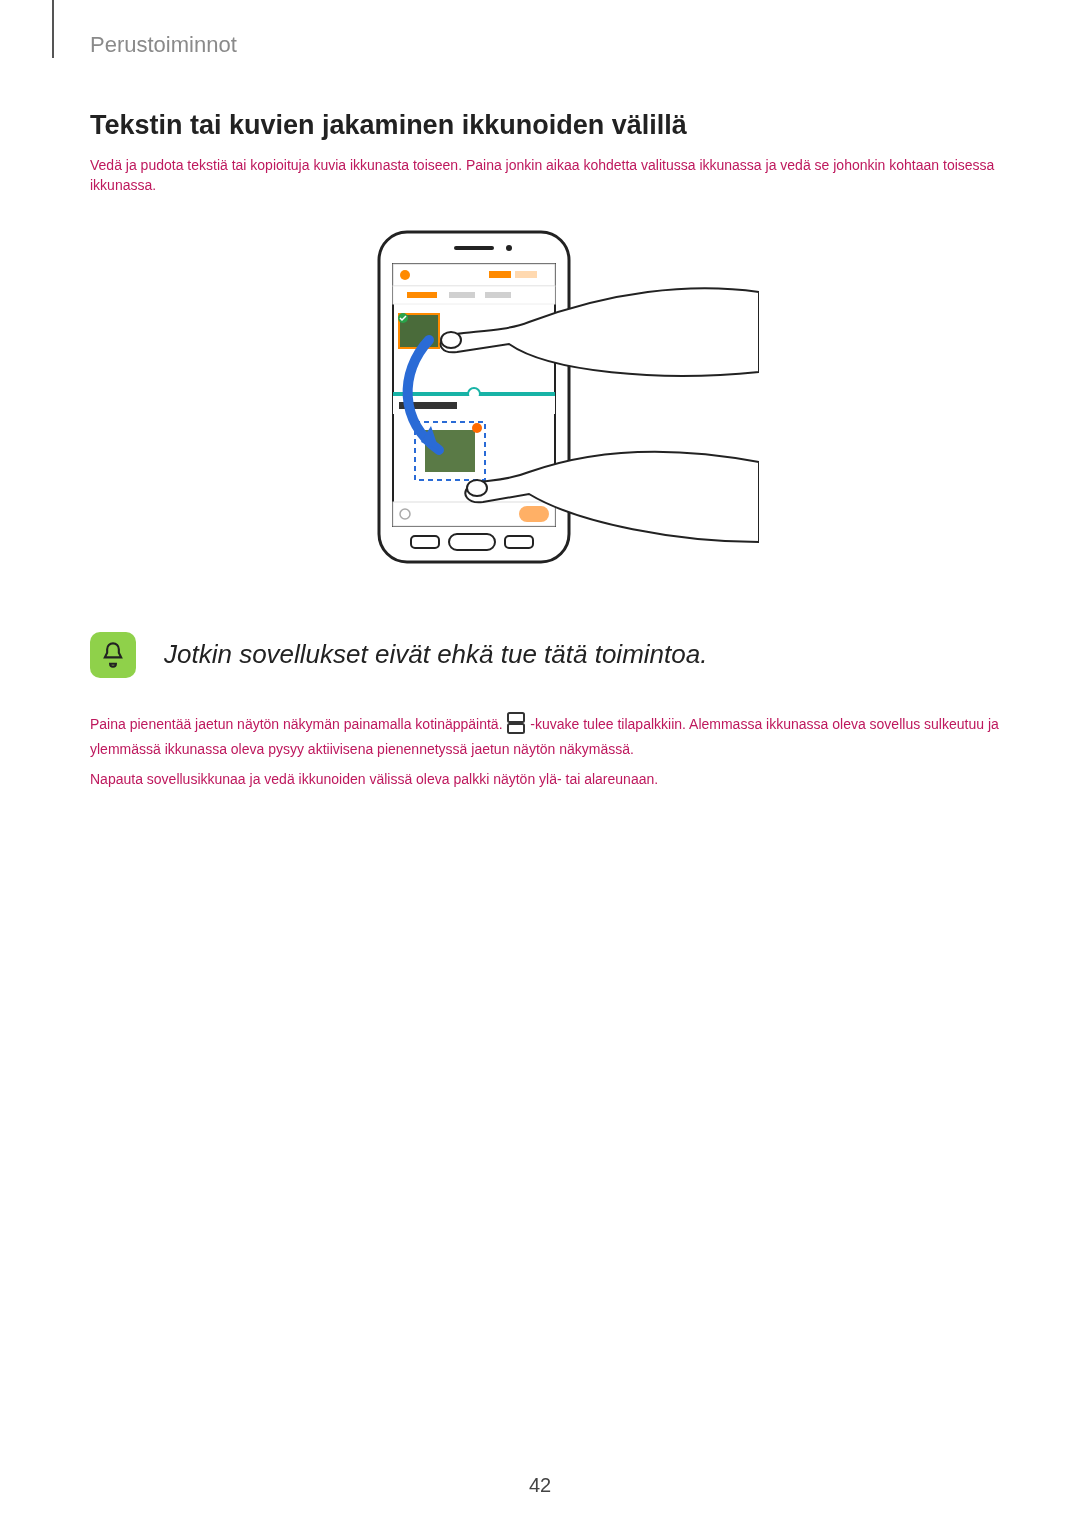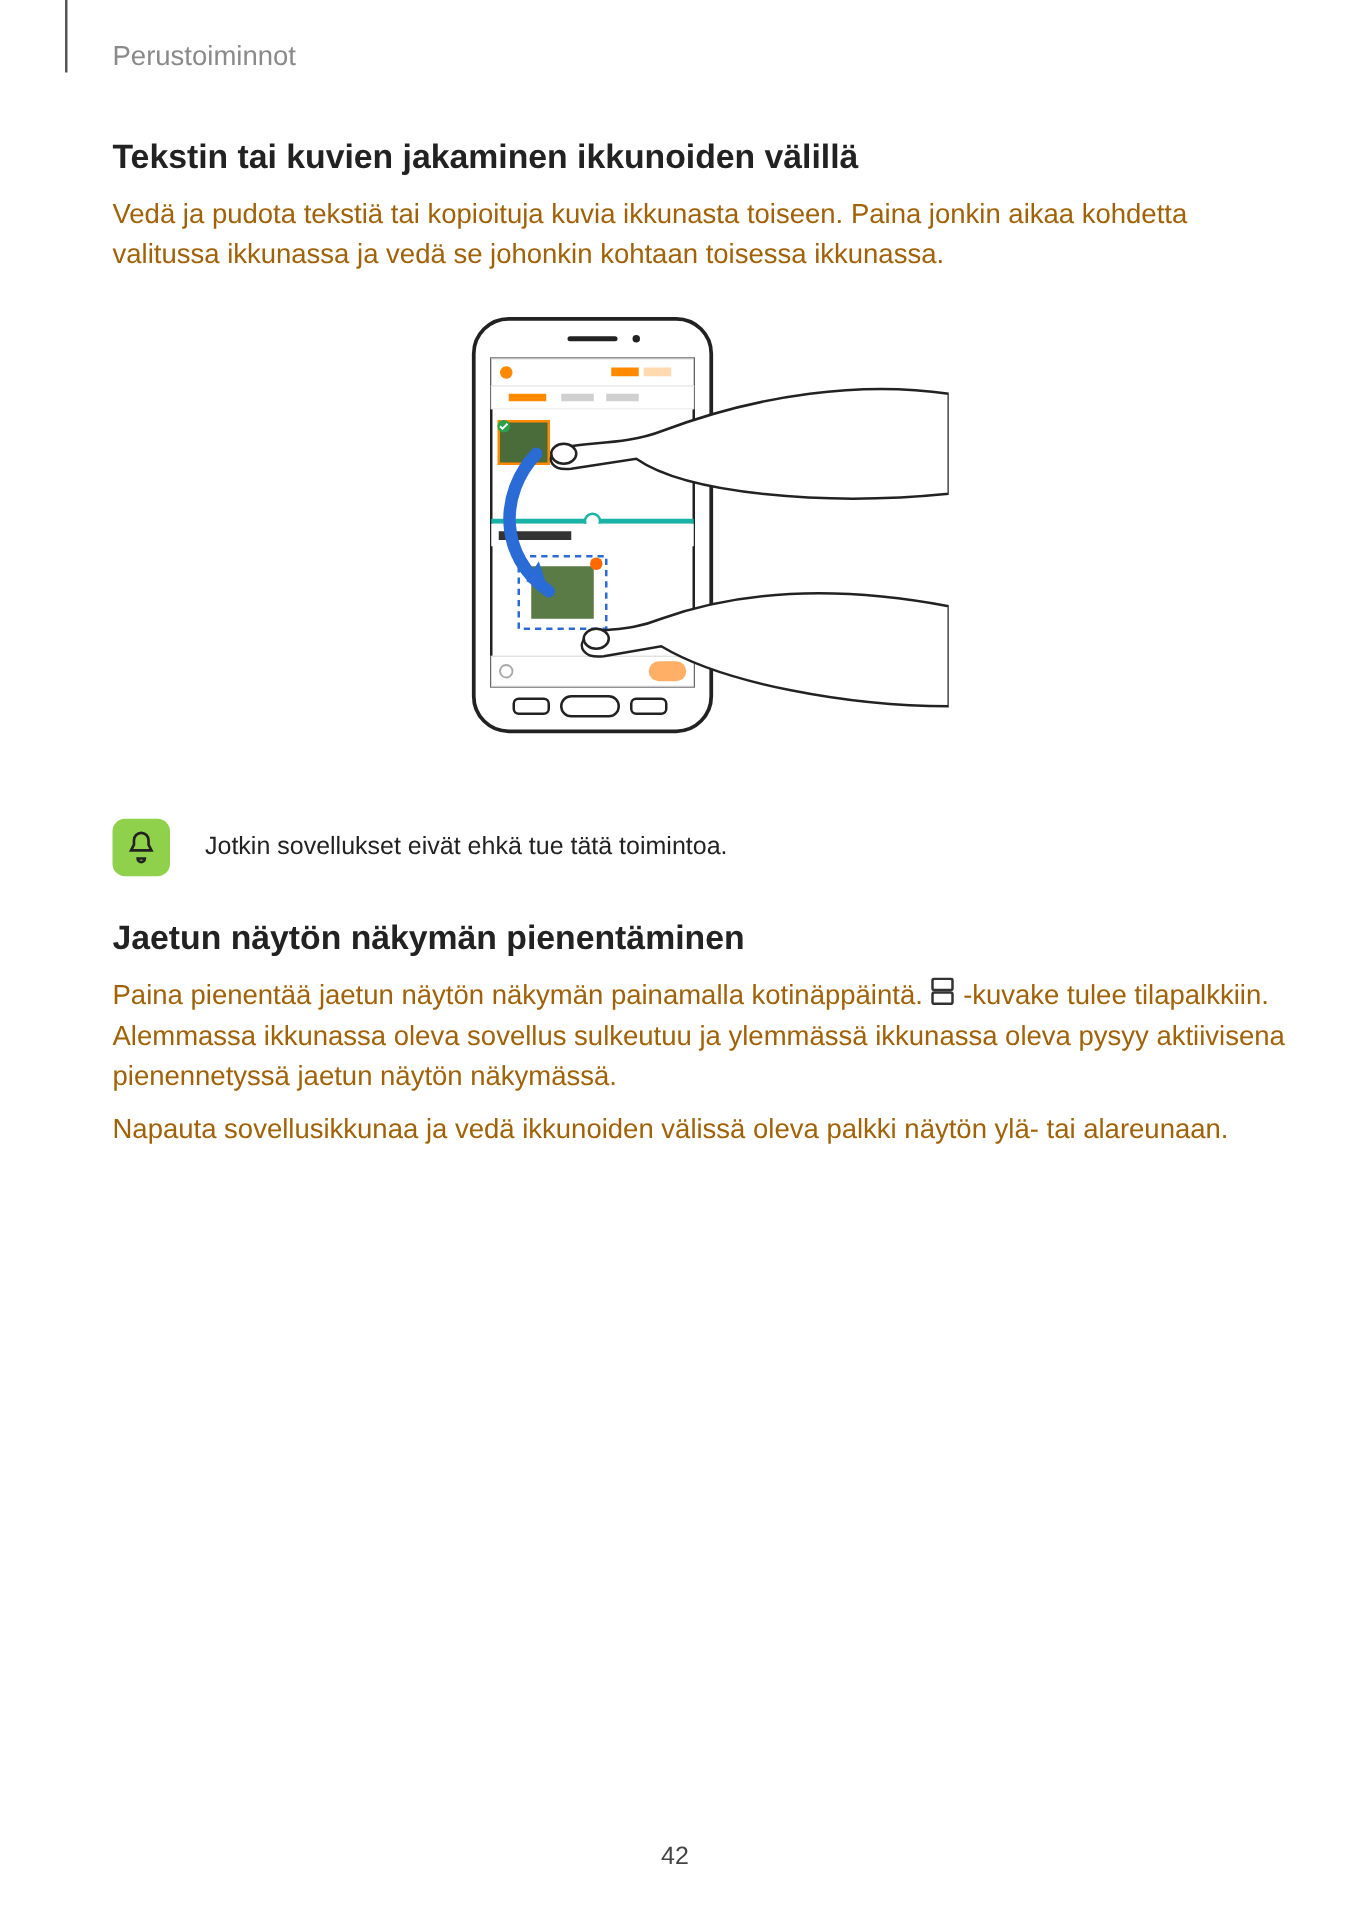--- a/index.html
+++ b/index.html
@@ -2,25 +2,25 @@
 <html><head>
 <meta charset="utf-8">
 <style>
   * { box-sizing: border-box; margin: 0; padding: 0; }
   html, body { width: 1080px; height: 1527px; background: #fff; font-family: Arial, Helvetica, sans-serif; color: #222; }
   .page { position: relative; width: 1080px; height: 1527px; padding: 30px 52px 0 90px; }
   .left-rule { position: absolute; left: 52px; top: 0; width: 2px; height: 58px; background: #555; }
   .running-head { position: absolute; left: 90px; top: 32px; font-size: 22px; color: #8a8a8a; }
   .content { margin-top: 80px; }
   h2 { font-size: 27px; font-weight: bold; color: #222; margin-bottom: 14px; }
-  p { font-size: 22px; line-height: 1.45; color: #a16207; margin-bottom: 10px; }
+  p { font-size: 14px; line-height: 1.45; color: #be185d; margin-bottom: 10px; }
   .illus-wrap { width: 100%; display: flex; justify-content: center; margin: 26px 0 40px 0; }
   .note-row { display: flex; align-items: center; gap: 28px; margin: 18px 0 34px 0; }
   .note-icon { width: 46px; height: 46px; border-radius: 10px; background: #8fd14a; display: flex; align-items: center; justify-content: center; }
-  .note-text { font-size: 20px; }
+  .note-text { font-size: 26px; font-style: italic; }
   .inline-icon { display:inline-block; vertical-align:middle; }
   .pagenum { position:absolute; bottom:30px; left:0; width:100%; text-align:center; font-size:20px; color:#444; }
   .illus-svg { width: 400px; height: 370px; }
 </style>
 </head>
 <body>
 
 <div class="page">
   <div class="left-rule"></div>
   <div class="running-head">Perustoiminnot</div>
@@ -85,21 +85,20 @@
 
     <div class="note-row">
       <div class="note-icon">
         <svg width="28" height="28" viewBox="0 0 24 24">
             <path d="M12 2a5 5 0 0 0-5 5v3l-2 4h14l-2-4V7a5 5 0 0 0-5-5zm0 20a2.5 2.5 0 0 0 2.5-2.5h-5A2.5 2.5 0 0 0 12 22z" fill="none" stroke="#222" stroke-width="1.8"></path>
           </svg>
       </div>
       <div class="note-text">Jotkin sovellukset eivät ehkä tue tätä toimintoa.</div>
     </div>
 
-    <h2>Jaetun näytön näkymän pienentäminen</h2>
     <p>
       <span>Paina pienentää jaetun näytön näkymän painamalla kotinäppäintä. </span>
       <span class="inline-icon">
         <svg width="20" height="22" viewBox="0 0 20 22">
             <rect x="2" y="1" width="16" height="9" rx="1.5" fill="none" stroke="#333" stroke-width="2"></rect>
             <rect x="2" y="12" width="16" height="9" rx="1.5" fill="none" stroke="#333" stroke-width="2"></rect>
           </svg>
       </span>
       <span> -kuvake tulee tilapalkkiin. Alemmassa ikkunassa oleva sovellus sulkeutuu ja ylemmässä ikkunassa oleva pysyy aktiivisena pienennetyssä jaetun näytön näkymässä.</span>
     </p>

